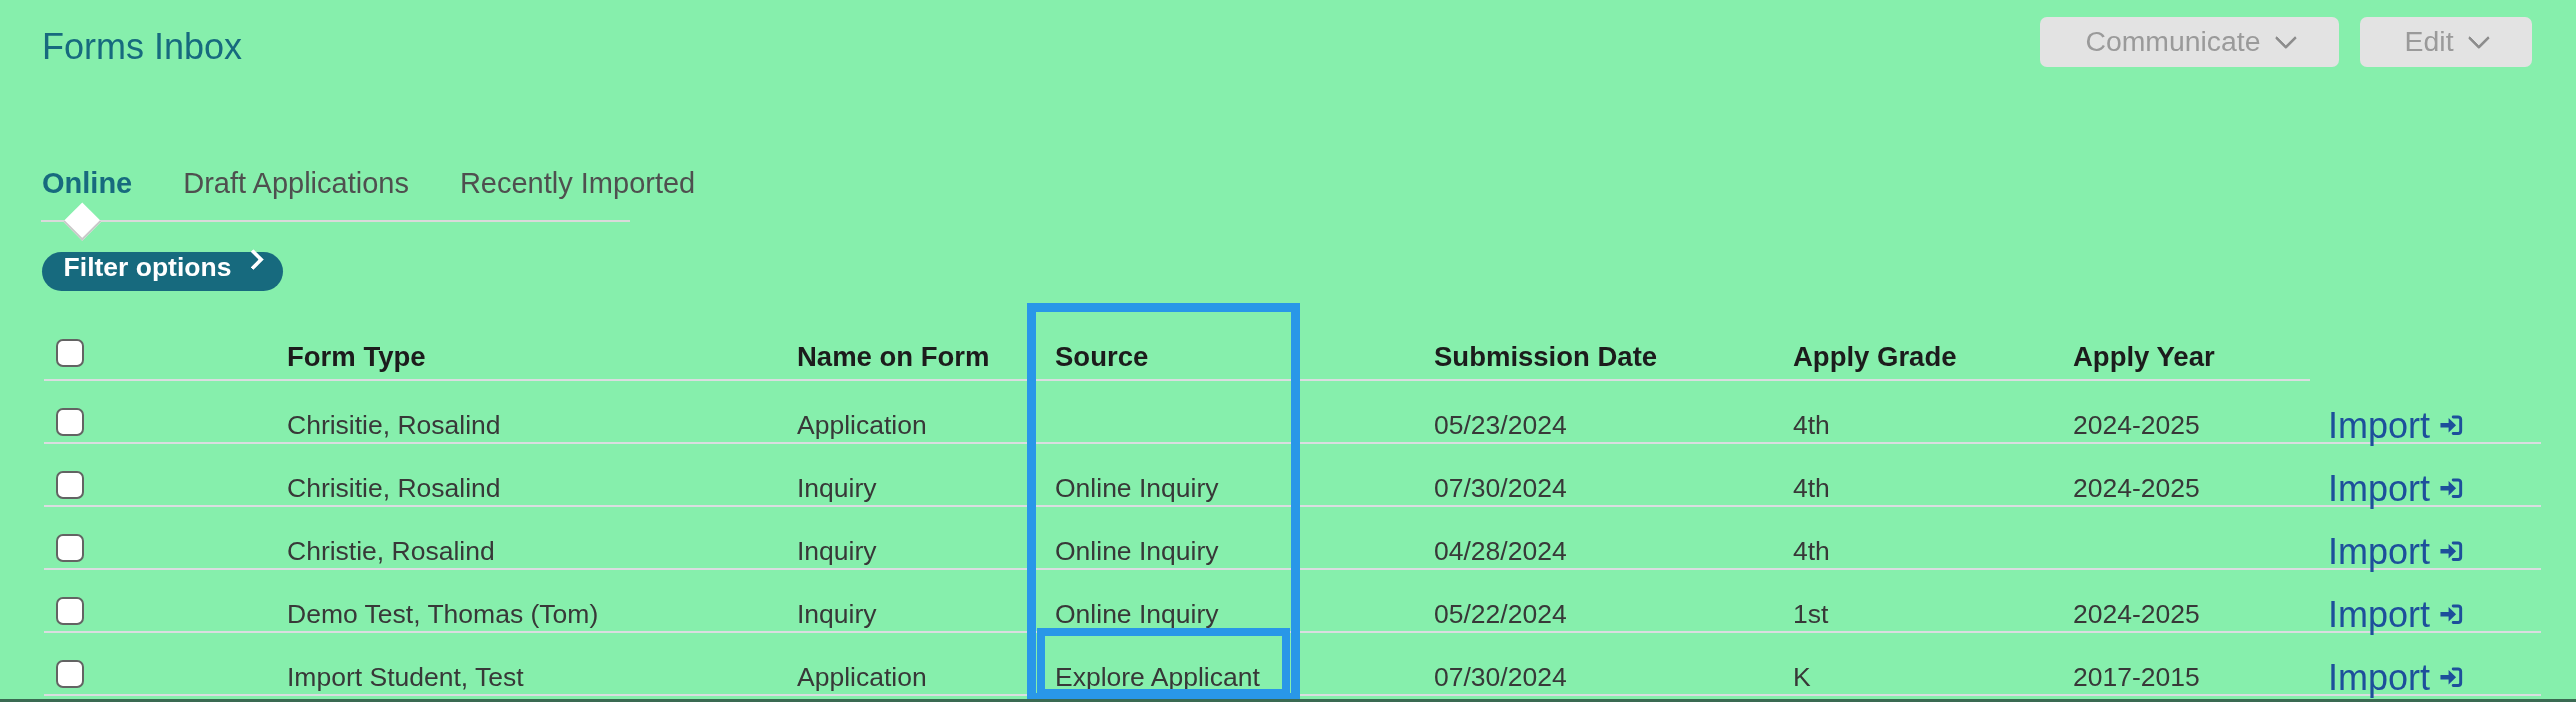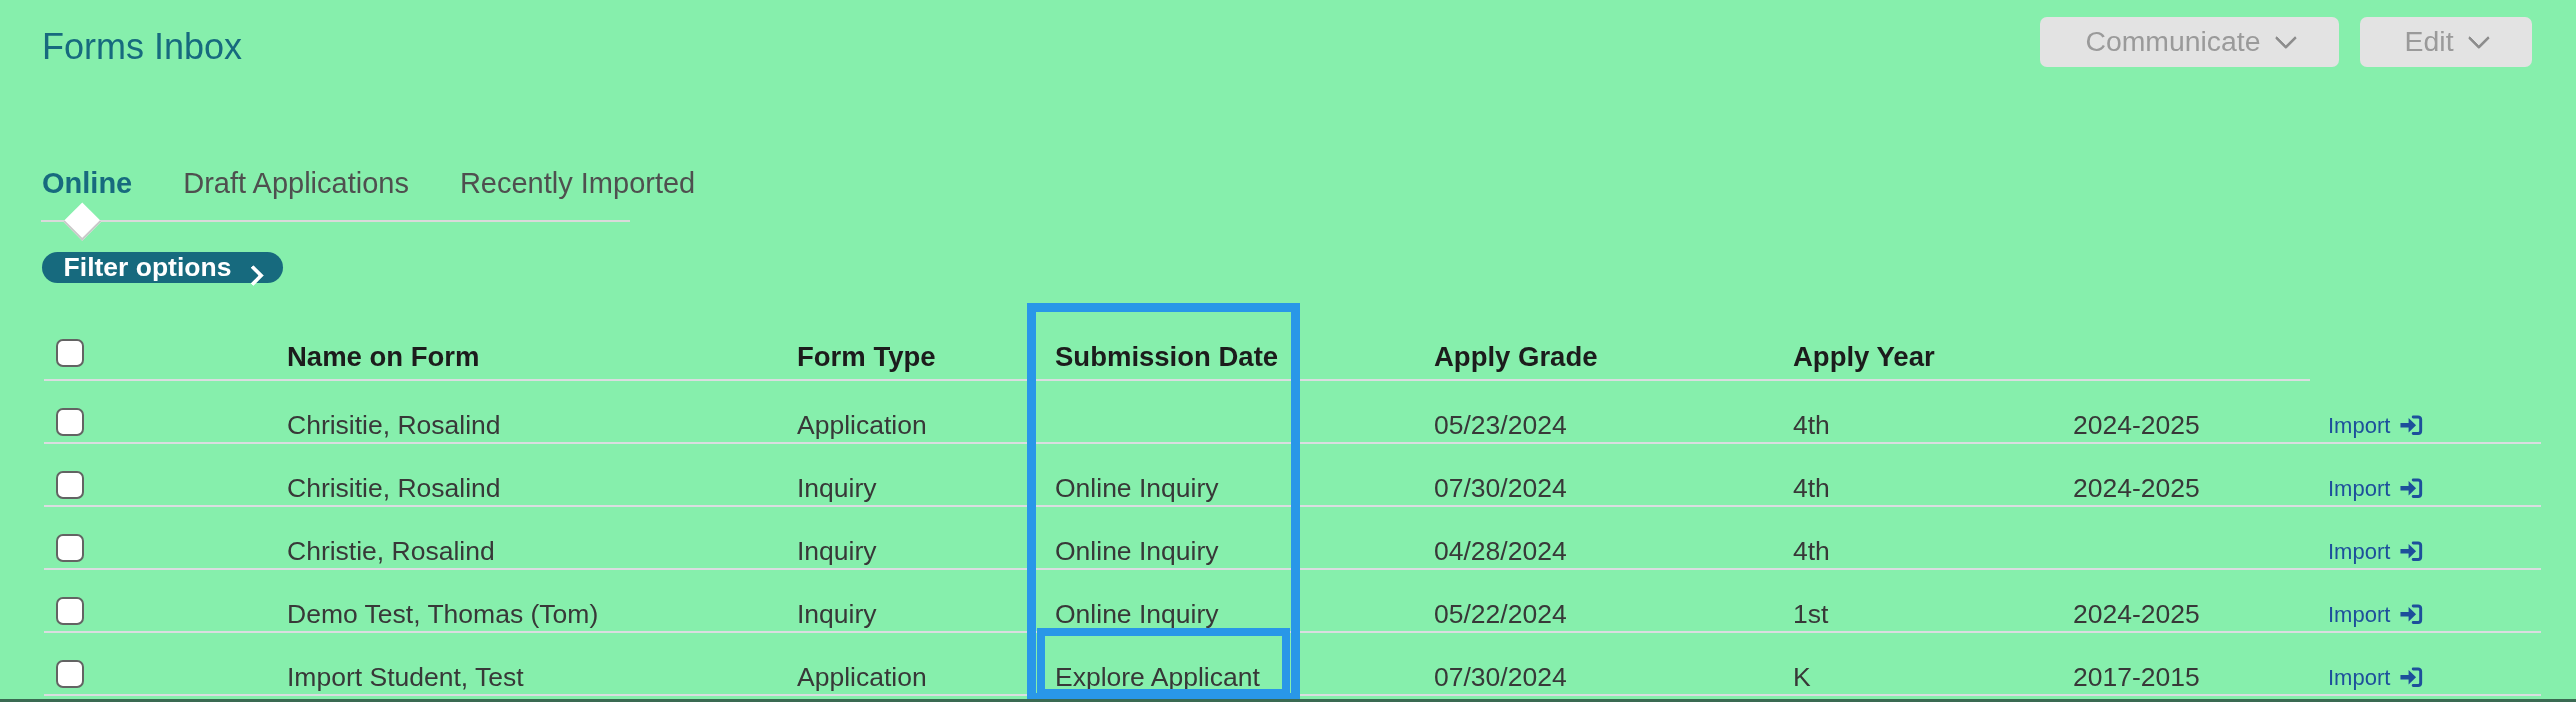--- a/index.html
+++ b/index.html
@@ -19,40 +19,40 @@
 
   
   .tabs{position:absolute;left:42px;top:167px;display:flex;gap:51px;font-size:29px;}
   .tab{color:#4f4f4f;cursor:pointer;}
   .tab.active{color:#176a7e;font-weight:bold;}
   .tab-underline{position:absolute;left:41px;top:220px;width:589px;height:2px;background:#dadada;}
   .tab-notch{position:absolute;left:69px;top:208px;width:24.5px;height:24.5px;background:#fff;
              border-right:2px solid #c9c9c9;border-bottom:2px solid #c9c9c9;transform:rotate(45deg);}
 
   
-  .filter-btn{position:absolute;left:42px;top:252px;height:31px;border:none;border-radius:20.6px;
+  .filter-btn{position:absolute;left:42px;top:252px;height:39px;border:none;border-radius:20.6px;
               background:#176a7e;color:#fff;font-weight:bold;font-size:26.5px;padding:0 21.6px;
-              display:flex;align-items:flex-end;gap:14.7px;font-family:"Liberation Sans",sans-serif;cursor:pointer;}
+              display:flex;align-items:flex-start;gap:14.7px;font-family:"Liberation Sans",sans-serif;cursor:pointer;}
   .chev-right{width:10.8px;height:10.8px;border-top:4.4px solid #fff;border-right:4.4px solid #fff;
               transform:rotate(45deg);border-radius:1px;}
 
   
   .table{position:absolute;left:44px;top:332px;width:2497px;}
   .trow,.thead{display:grid;grid-template-columns:243px 510px 258px 379px 359px 280px 255px 213px;
                align-items:center;}
   .thead{height:49px;position:relative;}
   .thead:after{content:'';position:absolute;left:0;right:231px;bottom:0;height:2px;background:#dadde0;}
   .trow{height:63px;border-bottom:2px solid #dadde0;box-sizing:border-box;}
   .hcell{font-size:27.5px;font-weight:bold;color:#1c1c1c;}
   .cell{font-size:26.5px;color:#383838;white-space:nowrap;overflow:hidden;margin-top:28px;}
   .cb-cell{padding-left:11.8px;}
   .checkbox{display:inline-block;width:24.5px;height:24.5px;border:2.9px solid #636363;border-radius:6.9px;
             background:#fff;box-sizing:content-box;cursor:pointer;}
   .import-link{display:flex;align-items:center;gap:7.8px;color:#1d4f9b;text-decoration:none;
-               font-size:22px;cursor:pointer;text-align:center;}
+               font-size:36px;cursor:pointer;text-align:center;}
   .import-link svg{display:block;}
 
   
   .hl-outer{position:absolute;left:1027px;top:303px;width:273px;height:399px;
             border:9.8px solid #2997e8;box-sizing:border-box;pointer-events:none;}
   .hl-inner{position:absolute;left:1037px;top:628px;width:253px;height:69px;
             border:8.8px solid #2997e8;box-sizing:border-box;pointer-events:none;}
 
   
   .bottom-bar{position:absolute;left:0;bottom:0;width:2576px;height:2.9px;background:#3a6a52;}
@@ -86,22 +86,23 @@
   <button class="filter-btn">
     <span>Filter options</span>
     <span class="chev-right"></span>
   </button>
 
   <div class="table">
     <div class="thead">
       <div class="hcell cb-cell">
         <span class="checkbox"></span>
       </div>
+      <div class="hcell">Form Type</div>
       <div class="hcell">Name on Form</div>
-      <div class="hcell">Form Type</div>
+      <div class="hcell">Source</div>
       <div class="hcell">Submission Date</div>
       <div class="hcell">Apply Grade</div>
       <div class="hcell">Apply Year</div>
       <div class="hcell"></div>
     </div>
     <div id="table-body">
   <div class="trow">
     <div class="cell cb-cell">
       <span class="checkbox"></span>
     </div>

